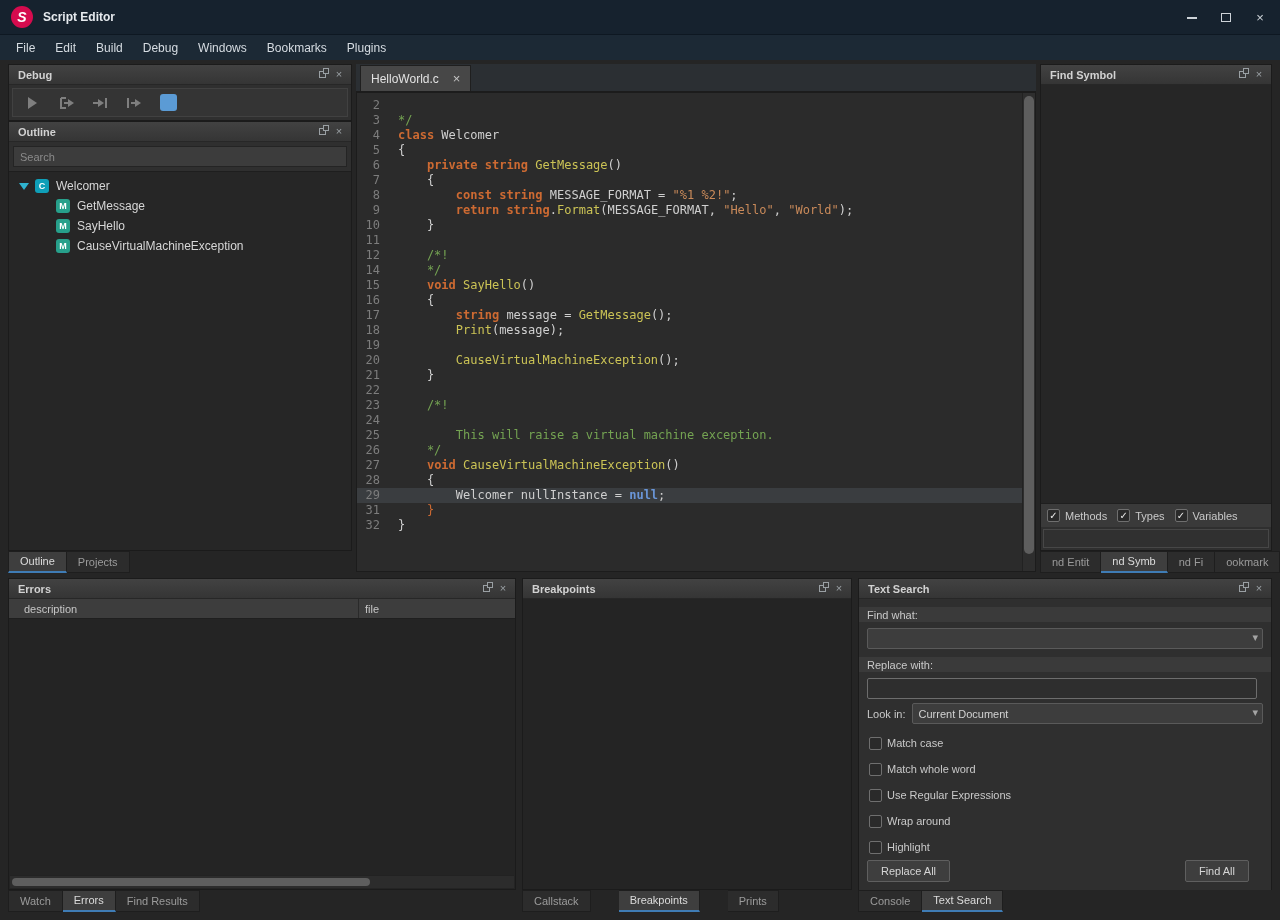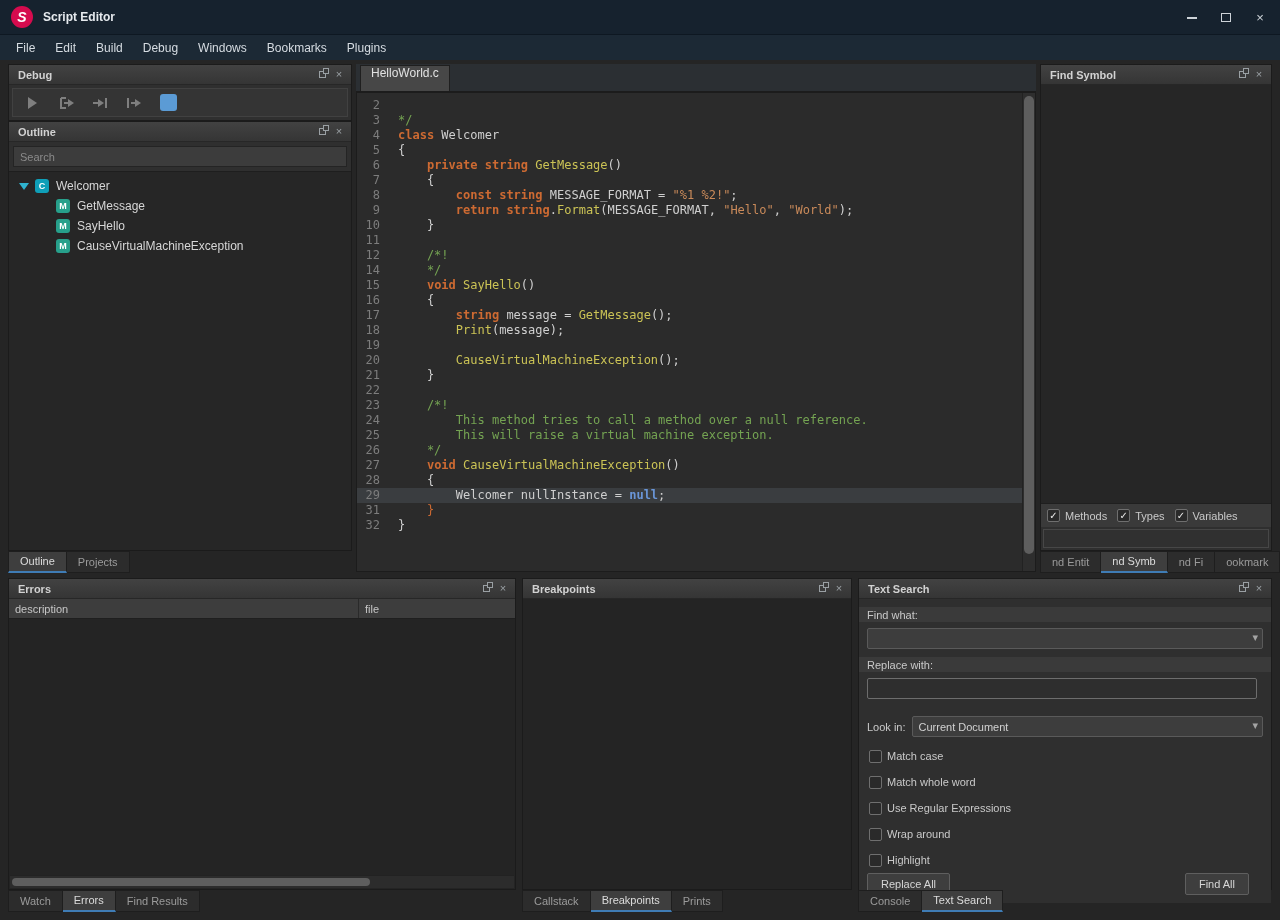--- a/index.html
+++ b/index.html
@@ -61,21 +61,21 @@
     border-top:7px solid #2fb3cf; margin-right:6px; }
   .badge { width:14px; height:14px; border-radius:3px; color:#fff; font-size:9px; font-weight:bold;
     display:flex; align-items:center; justify-content:center; margin-right:7px; flex:none; }
   .badge.c { background:#0f9fb8; }
   .badge.m { background:#27a08b; }
 
   
   .editor-tabbar { position:absolute; left:356px; top:64px; width:680px; height:28px;
     background:#2b2f33; border-bottom:1px solid #1c1c1c; display:flex; align-items:flex-end; padding-left:4px; }
   .editor-tab { height:26px; background:#474747; border:1px solid #1f1f1f; border-bottom:none;
-    display:flex; align-items:center; padding:0 10px; font-size:12px; color:#e2e2e2; gap:14px;flex-direction:column; }
+    display:flex; align-items:center; padding:0 10px; font-size:12px; color:#e2e2e2; gap:14px; }
   .editor-tab .close-x { color:#c4c4c4; font-size:13px; }
   .editor { position:absolute; left:356px; top:92px; width:680px; height:480px;
     background:#2b2b2b; border:1px solid #1c1c1c; overflow:hidden;
     font-family:"DejaVu Sans Mono", monospace; font-size:12px; }
   .code-lines { position:absolute; left:0; top:5px; right:13px; }
   .code-line { height:15px; line-height:15px; display:flex; white-space:pre; }
   .code-line.hl { background:#3a3d40; }
   .ln { width:36px; text-align:right; padding-right:13px; color:#7d7d7d; flex:none; }
   .lc { padding-left:5px; }
   .tk-p { color:var(--plain); }
@@ -96,37 +96,37 @@
   .fs-box { flex:none; height:19px; margin:2px; background:#303030; border:1px solid #474747; }
 
   .cbox { width:13px; height:13px; background:#2a2a2a; border:1px solid #6f6f6f; border-radius:2px;
     display:inline-flex; align-items:center; justify-content:center;
     color:#eaeaea; font-size:10px; line-height:1; flex:none; }
   .clabel { font-size:11px; color:#c9c9c9; margin-left:5px; }
 
   
   .err-header { flex:none; height:20px; background:#3d3d3d; border-bottom:1px solid #1f1f1f;
     display:flex; font-size:11px; color:#c6c6c6; align-items:center; }
-  .err-col-desc { width:350px; padding-left:6px; border-right:1px solid #2a2a2a; height:100%; display:flex; align-items:center; }
+  .err-col-desc { width:350px; padding-left:15px; border-right:1px solid #2a2a2a; height:100%; display:flex; align-items:center; }
   .err-col-file { padding-left:6px; flex:1; }
   .err-body { flex:1; background:#242424; position:relative; }
   .hscroll { position:absolute; left:1px; right:1px; bottom:1px; height:13px; background:#2c2c2c; border-top:1px solid #222; }
   .hthumb { position:absolute; top:2px; bottom:2px; left:2px; width:71%; background:#5e5e5e; border-radius:6px; }
   .bp-body { flex:1; background:#242424; }
 
   
   .ts-body { flex:1; background:#2f2f2f; display:flex; flex-direction:column; }
   .ts-label-bar { height:15px; background:#3a3a3a; margin-top:8px; display:flex; align-items:center;
     padding-left:8px; font-size:11px; color:#c9c9c9; }
   .ts-combo { height:21px; margin:6px 8px 0 8px; background:#3d3d3d; border:1px solid #5a5a5a; border-radius:2px;
     display:flex; align-items:center; position:relative; font-size:11px; color:#d2d2d2; padding-left:6px; }
   .combo-arrow { position:absolute; right:4px; top:2px; color:#a5a5a5; font-size:11px; }
   .ts-input { height:21px; margin:6px 14px 0 8px; background:#2e2e2e; border:1px solid #6d6d6d; border-radius:2px;
     color:#d2d2d2; font-size:11px; padding:0 6px; outline:none; font-family:"Liberation Sans",sans-serif; }
-  .ts-lookin-row { display:flex; align-items:center; margin:17px 8px 0 8px; }
+  .ts-lookin-row { display:flex; align-items:center; margin:4px 8px 0 8px; }
   .ts-lookin-label { font-size:11px; color:#c9c9c9; flex:none; margin-right:6px; }
   .ts-lookin-combo { flex:1; height:21px; background:#3d3d3d; border:1px solid #5a5a5a; border-radius:2px;
     display:flex; align-items:center; position:relative; font-size:11px; color:#d2d2d2; padding-left:6px; }
   .ts-options { margin:6px 0 0 10px; flex:1; }
   .ts-options .check-row { display:flex; align-items:center; height:26px; }
   .ts-buttons { flex:none; display:flex; justify-content:space-between; padding:0 22px 8px 8px; }
   .btn { height:22px; padding:0 13px; background:#3e3e3e; border:1px solid #5f5f5f; border-radius:2px;
     font-size:11px; color:#d6d6d6; display:flex; align-items:center; }
 
   svg { display:block; }
@@ -268,21 +268,21 @@
       <div class="code-line"><span class="ln">14</span><span class="lc"><span class="tk-c">    */</span></span></div>
       <div class="code-line"><span class="ln">15</span><span class="lc"><span class="tk-p">    </span><span class="tk-k">void</span><span class="tk-p"> </span><span class="tk-f">SayHello</span><span class="tk-p">()</span></span></div>
       <div class="code-line"><span class="ln">16</span><span class="lc"><span class="tk-p">    {</span></span></div>
       <div class="code-line"><span class="ln">17</span><span class="lc"><span class="tk-p">        </span><span class="tk-k">string</span><span class="tk-p"> message = </span><span class="tk-f">GetMessage</span><span class="tk-p">();</span></span></div>
       <div class="code-line"><span class="ln">18</span><span class="lc"><span class="tk-p">        </span><span class="tk-f">Print</span><span class="tk-p">(message);</span></span></div>
       <div class="code-line"><span class="ln">19</span><span class="lc"></span></div>
       <div class="code-line"><span class="ln">20</span><span class="lc"><span class="tk-p">        </span><span class="tk-f">CauseVirtualMachineException</span><span class="tk-p">();</span></span></div>
       <div class="code-line"><span class="ln">21</span><span class="lc"><span class="tk-p">    }</span></span></div>
       <div class="code-line"><span class="ln">22</span><span class="lc"></span></div>
       <div class="code-line"><span class="ln">23</span><span class="lc"><span class="tk-c">    /*!</span></span></div>
-      <div class="code-line"><span class="ln">24</span><span class="lc"><span class="tk-c">        This method tries to call a method over a null reference.</span></span></div>
+      <div class="code-line"><span class="ln">24</span></div>
       <div class="code-line"><span class="ln">25</span><span class="lc"><span class="tk-c">        This will raise a virtual machine exception.</span></span></div>
       <div class="code-line"><span class="ln">26</span><span class="lc"><span class="tk-c">    */</span></span></div>
       <div class="code-line"><span class="ln">27</span><span class="lc"><span class="tk-p">    </span><span class="tk-k">void</span><span class="tk-p"> </span><span class="tk-f">CauseVirtualMachineException</span><span class="tk-p">()</span></span></div>
       <div class="code-line"><span class="ln">28</span><span class="lc"><span class="tk-p">    {</span></span></div>
       <div class="code-line hl"><span class="ln">29</span><span class="lc"><span class="tk-p">        Welcomer nullInstance = </span><span class="tk-n">null</span><span class="tk-p">;</span></span></div>
       <div class="code-line"><span class="ln">31</span><span class="lc"><span class="tk-p">    </span><span class="tk-b">}</span></span></div>
       <div class="code-line"><span class="ln">32</span><span class="lc"><span class="tk-p">}</span></span></div>
     </div>
   <div class="vscroll">
     <div class="vthumb"></div>
@@ -355,21 +355,21 @@
     <span class="panel-title-text">Breakpoints</span>
     <span class="pbtn">
         <span class="float-glyph"></span>
       </span>
     <span class="pbtn">
         <span>×</span>
       </span>
   </div>
   <div class="bp-body"></div>
 </div>
-<div class="tabbar" style="left:522px; top:890px;">
+<div class="tabbar" style="left:522px; top:890px;gap:28px;">
     <div class="tab">Callstack</div>
     <div class="tab active">Breakpoints</div>
     <div class="tab">Prints</div>
   </div>
 
 <div class="panel" style="left:858px; top:578px; width:414px; height:312px;">
   <div class="panel-title">
     <span class="panel-title-text">Text Search</span>
     <span class="pbtn">
         <span class="float-glyph"></span>

